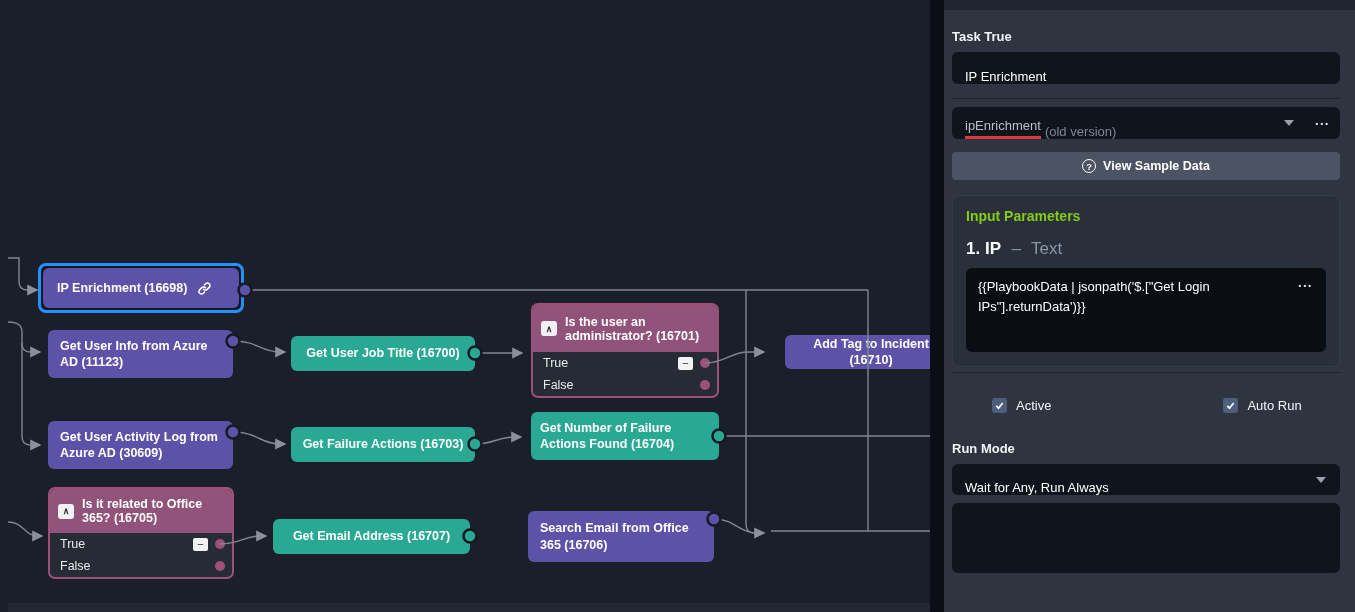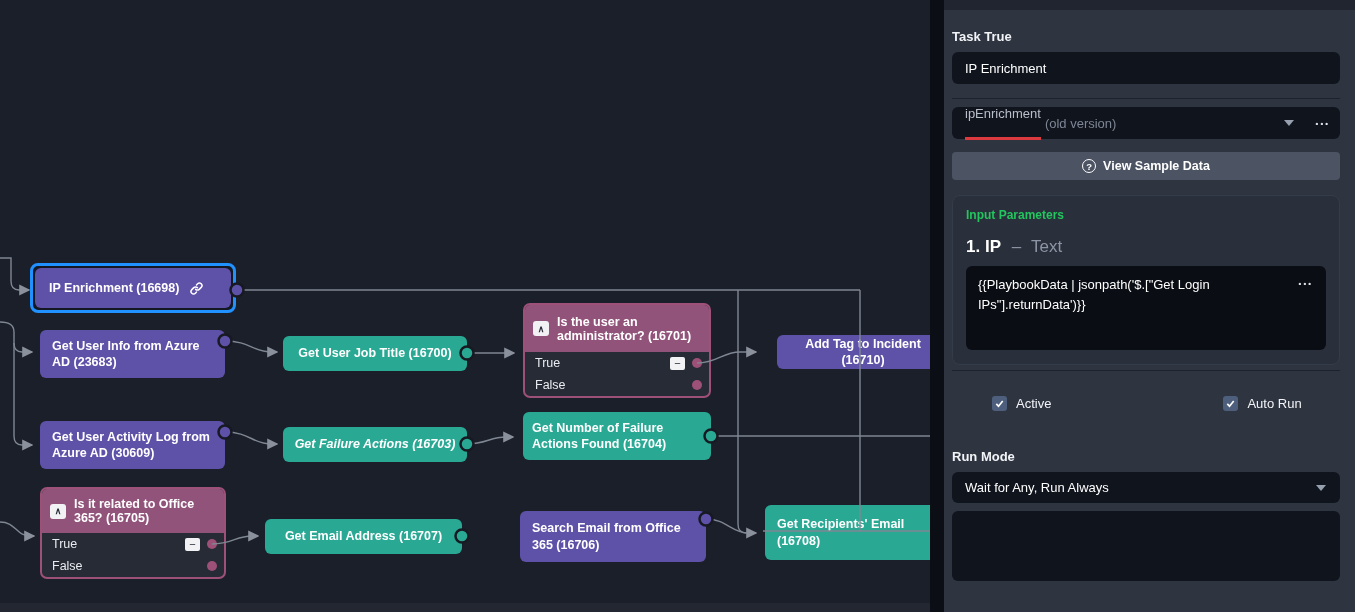--- a/index.html
+++ b/index.html
@@ -1,21 +1,21 @@
 <!DOCTYPE html>
 <html><head>
 <meta charset="utf-8">
 <style>
   html,body{margin:0;padding:0;background:#11141b;}
   *{box-sizing:border-box;}
   .app{position:relative;width:1355px;height:612px;overflow:hidden;
        font-family:"Liberation Sans",sans-serif;background:#1b1f2a;}
 
   
-  .canvas{position:absolute;left:0;top:0;width:930px;height:612px;background:#1b1f2a;overflow:hidden;}
+  .canvas{position:absolute;left:8px;top:0;width:930px;height:612px;background:#1b1f2a;overflow:hidden;}
   .canvas-scroll{position:absolute;left:0;bottom:0;width:930px;height:9px;background:#232732;}
   .wires{position:absolute;left:0;top:0;width:930px;height:612px;z-index:8;pointer-events:none;}
 
   .node{position:absolute;border-radius:6px;color:#fff;font-weight:bold;font-size:12.5px;
         line-height:1.3;display:flex;align-items:center;z-index:3;}
   .node.purple{background:#5e51a8;}
   .node.teal{background:#29a893;}
   .node.center{justify-content:center;text-align:center;padding:4px 10px;}
   .node.left{justify-content:flex-start;text-align:left;padding:4px 12px;}
 
@@ -39,41 +39,41 @@
   .row-dot.push{margin-left:auto;}
 
   
   .panel{position:absolute;left:930px;top:0;width:425px;height:612px;background:#0b0e14;z-index:20;}
   .panel-inner{position:absolute;left:14px;top:0;right:0;bottom:0;background:#2e3440;}
   .panel-topbar{height:10px;background:#21252f;}
   .panel-content{padding:0 15px 0 8px;}
 
   .f-label{font-size:13px;font-weight:bold;color:#f2f4f7;margin-top:19px;}
   .req{color:#e14c4c;margin-left:3px;}
-  .dark-field{background:#10141d;border-radius:6px;height:32px;display:flex;align-items:center;
+  .dark-field{background:#10141d;border-radius:6px;height:32px;display:flex;align-items:flex-end;
               padding:0 13px;font-size:13px;color:#fff;margin-top:8px;position:relative;}
   .divider{border-top:1px solid #1d222c;margin-top:14px;}
 
-  .cmd-main{color:#b9bfca;border-bottom:3px solid #dd3a3f;padding-bottom:16px;}
+  .cmd-main{color:#b9bfca;border-bottom:3px solid #dd3a3f;padding-bottom:3px;}
   .cmd-suffix{color:#7e8696;margin-left:4px;}
   .caret-down{width:0;height:0;border-left:5px solid transparent;border-right:5px solid transparent;
               border-top:6px solid #97a0ae;position:absolute;top:13px;}
   .cmd-caret{right:46px;} .rm-caret{right:14px;}
   .ellipsis{position:absolute;color:#e3e7ee;font-size:8px;letter-spacing:2px;font-weight:bold;}
   .cmd-ellipsis{right:10px;top:12px;}
 
   .sample-btn{margin-top:13px;height:28px;background:#4c5363;border-radius:4px;display:flex;
               align-items:center;justify-content:center;gap:7px;color:#fff;font-size:12.5px;
               font-weight:bold;cursor:default;}
   .q-circle{width:14px;height:14px;border:1.4px solid #fff;border-radius:50%;display:flex;
             align-items:center;justify-content:center;font-size:9.5px;font-weight:bold;}
 
   .param-card{margin-top:15px;background:#2a303b;border:1px solid #353c49;border-radius:8px;
               padding:12px 13px 14px;}
-  .param-title{font-size:12px;font-weight:bold;color:#22c55e;}
+  .param-title{font-size:14px;font-weight:bold;color:#84cc16;}
   .param-line{margin-top:15px;font-size:17px;}
   .param-idx,.param-name{color:#fff;font-weight:bold;}
   .param-type{color:#8d95a5;margin-left:5px;}
   .param-dash{color:#8d95a5;margin-left:6px;}
   .param-value{margin-top:9px;background:#0a0d14;border-radius:6px;min-height:84px;
                padding:9px 12px;font-size:13px;line-height:1.55;color:#fff;position:relative;}
   .param-value .txt{display:block;max-width:272px;word-break:break-word;}
   .ta-ellipsis{right:13px;top:12px;}
 
   .check-row{display:flex;align-items:center;margin-top:25px;}
@@ -99,21 +99,21 @@
         <span class="link-ico">
           <svg width="15" height="15" viewBox="0 0 24 24">
             <path d="M10.6 13.4a4 4 0 0 0 5.7 0l3.2-3.2a4 4 0 0 0-5.7-5.7l-1.8 1.8" stroke="#fff" stroke-width="2.4" fill="none" stroke-linecap="round"></path>
             <path d="M13.4 10.6a4 4 0 0 0-5.7 0l-3.2 3.2a4 4 0 0 0 5.7 5.7l1.8-1.8" stroke="#fff" stroke-width="2.4" fill="none" stroke-linecap="round"></path>
           </svg>
         </span>
       </div>
     </div>
 
     <div class="node purple left" style="left:40px;top:330px;width:185px;height:48px;">
-      <span>Get User Info from Azure AD (23683)</span>
+      <span>Get User Info from Azure AD (11123)</span>
     </div>
 
     <div class="node teal center" style="left:283px;top:336px;width:184px;height:35px;">
       <span>Get User Job Title (16700)</span>
     </div>
 
     <div class="cond" style="left:523px;top:303px;width:188px;height:95px;">
       <div class="cond-header" style="height:47px;">
         <span class="caret-box">∧</span>
         <span>Is the user an administrator? (16701)</span>
@@ -130,21 +130,21 @@
     </div>
 
     <div class="node purple center" style="left:765px;top:335px;width:172px;height:34px;margin-left:12px;">
       <span>Add Tag to Incident (16710)</span>
     </div>
 
     <div class="node purple left" style="left:40px;top:421px;width:185px;height:48px;">
       <span>Get User Activity Log from Azure AD (30609)</span>
     </div>
 
-    <div class="node teal center" style="left:283px;top:427px;width:184px;height:35px;font-style:italic;">
+    <div class="node teal center" style="left:283px;top:427px;width:184px;height:35px;">
       <span>Get Failure Actions (16703)</span>
     </div>
 
     <div class="node teal left" style="left:523px;top:412px;width:188px;height:48px;padding-left:9px;">
       <span>Get Number of Failure Actions Found (16704)</span>
     </div>
 
     <div class="cond" style="left:40px;top:487px;width:186px;height:92px;">
       <div class="cond-header" style="height:44px;">
         <span class="caret-box">∧</span>
@@ -162,23 +162,20 @@
     </div>
 
     <div class="node teal center" style="left:265px;top:519px;width:197px;height:35px;">
       <span>Get Email Address (16707)</span>
     </div>
 
     <div class="node purple left" style="left:520px;top:511px;width:186px;height:51px;justify-content:flex-end;">
       <span>Search Email from Office 365 (16706)</span>
     </div>
 
-    <div class="node teal left" style="left:765px;top:505px;width:172px;height:55px;">
-      <span>Get Recipients' Email (16708)</span>
-    </div>
 
     <svg class="wires">
       <defs>
         <marker id="arr" markerWidth="8" markerHeight="8" refX="7" refY="4" orient="auto">
           <path d="M0,0 L8,4 L0,8 z" fill="#8a919c"></path>
         </marker>
       </defs>
       <g stroke="#7f8793" stroke-width="1.4" fill="none">
         <path d="M 0 258 L 11 258 L 11 281 Q 11 290 19 290 L 29 290" marker-end="url(#arr)"></path>
         <path d="M 0 322 Q 14 322 14 332 L 14 436"></path>
@@ -265,21 +262,21 @@
           <div class="check-item">
             <span class="checkbox">
               <svg width="11" height="11" viewBox="0 0 12 12">
                   <path d="M2.5 6.5l2.4 2.4 4.6-5.6" stroke="#fff" stroke-width="1.8" fill="none"></path>
                 </svg>
             </span>
             <span class="check-label">Auto Run</span>
           </div>
         </div>
 
-        <div class="f-label" style="margin-top:38px;">Run Mode</div>
+        <div class="f-label" style="margin-top:28px;">Run Mode</div>
         <div class="dark-field rm-select">
           <span>Wait for Any, Run Always</span>
           <span class="caret-down rm-caret"></span>
         </div>
 
         <div class="desc-area"></div>
 
       </div>
     </div>
   </div>

